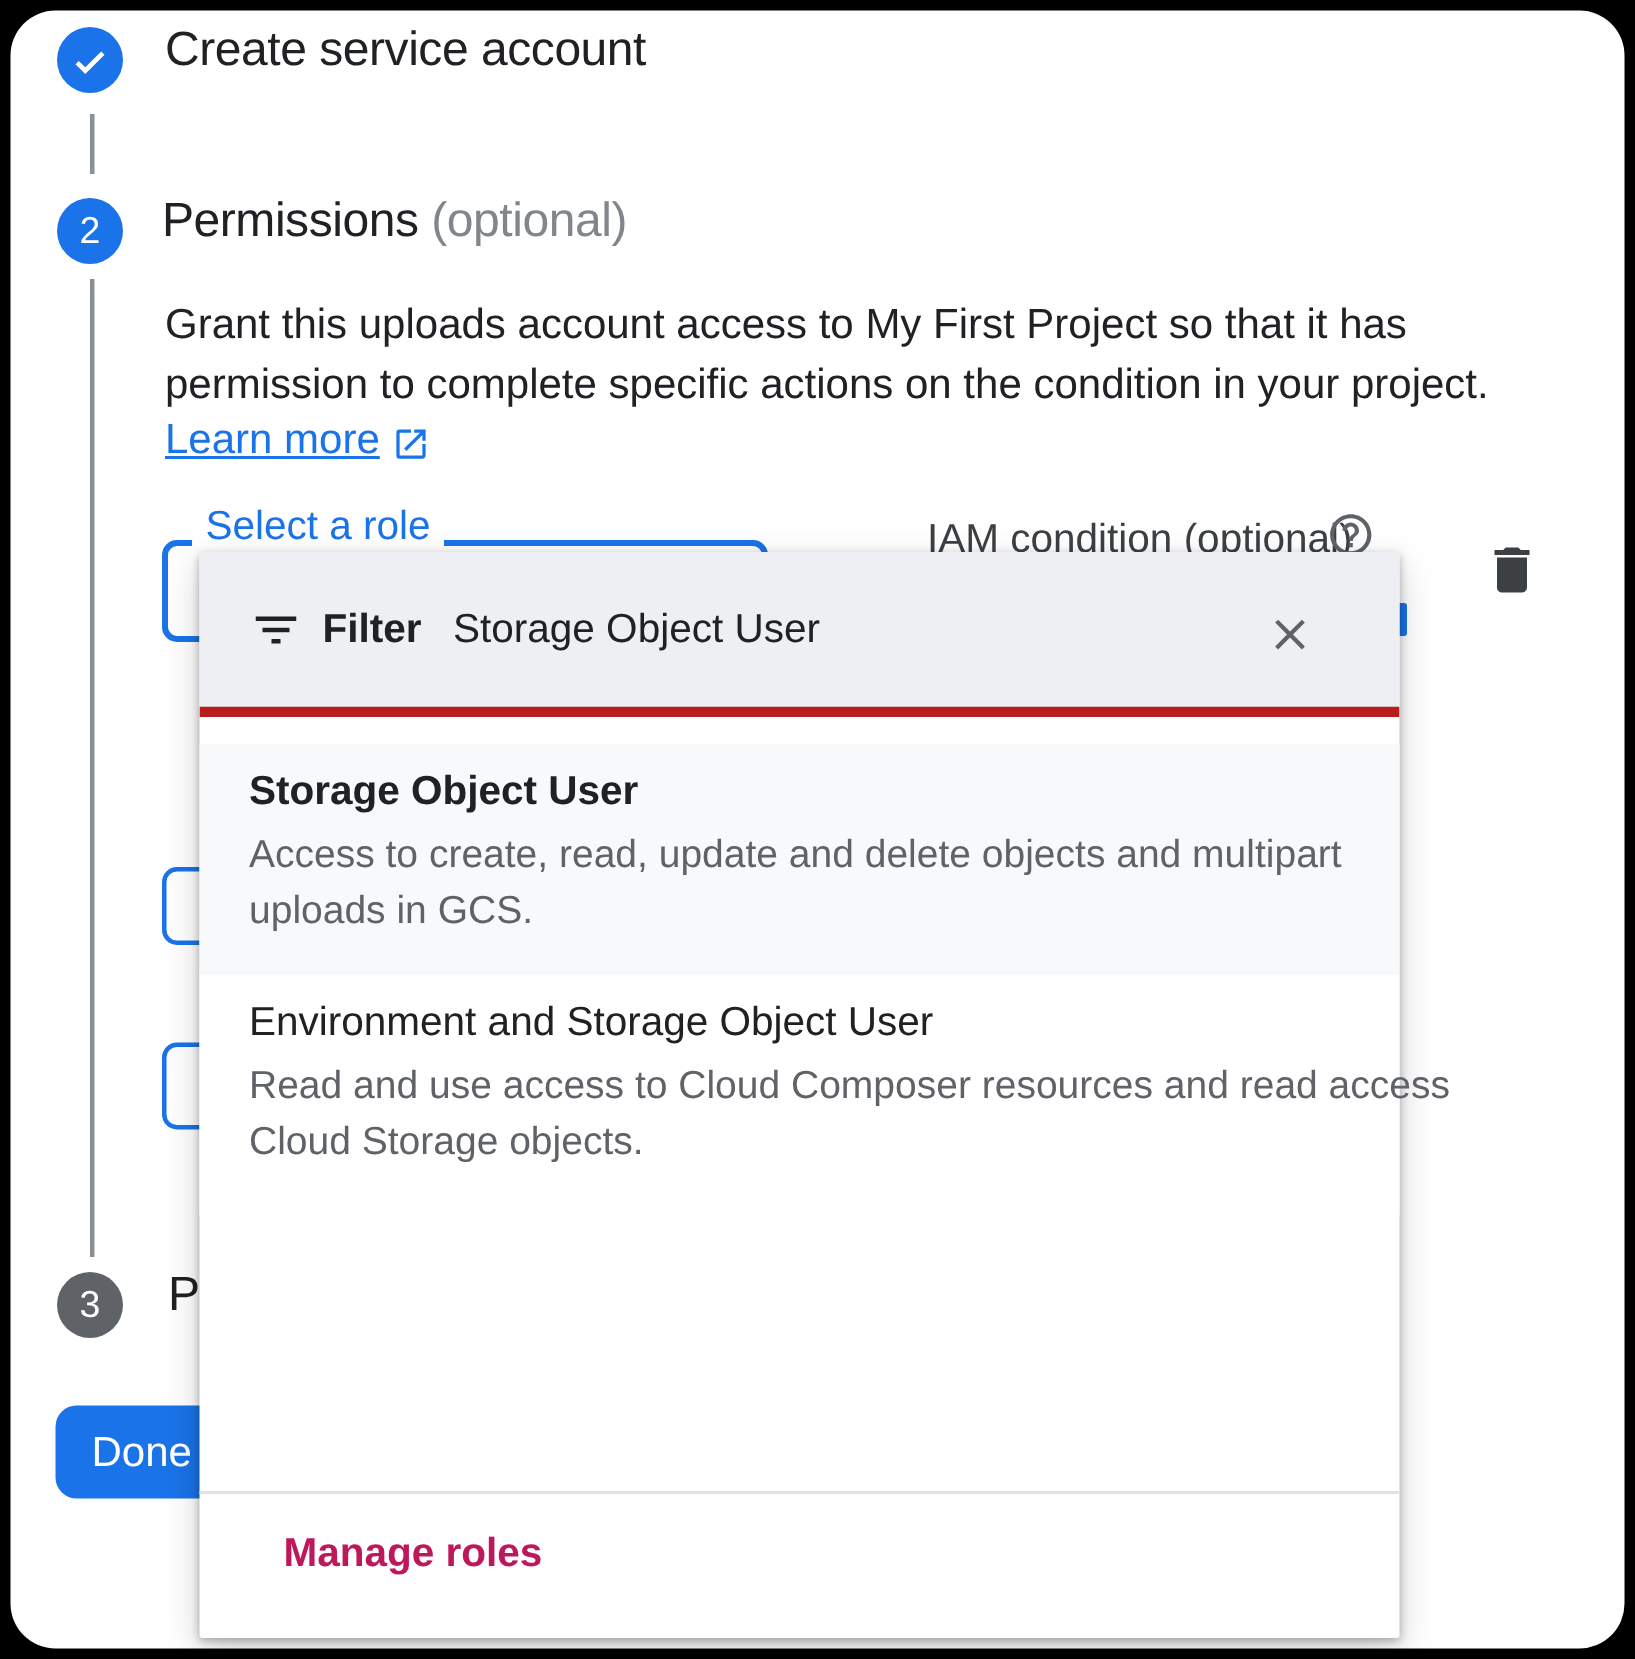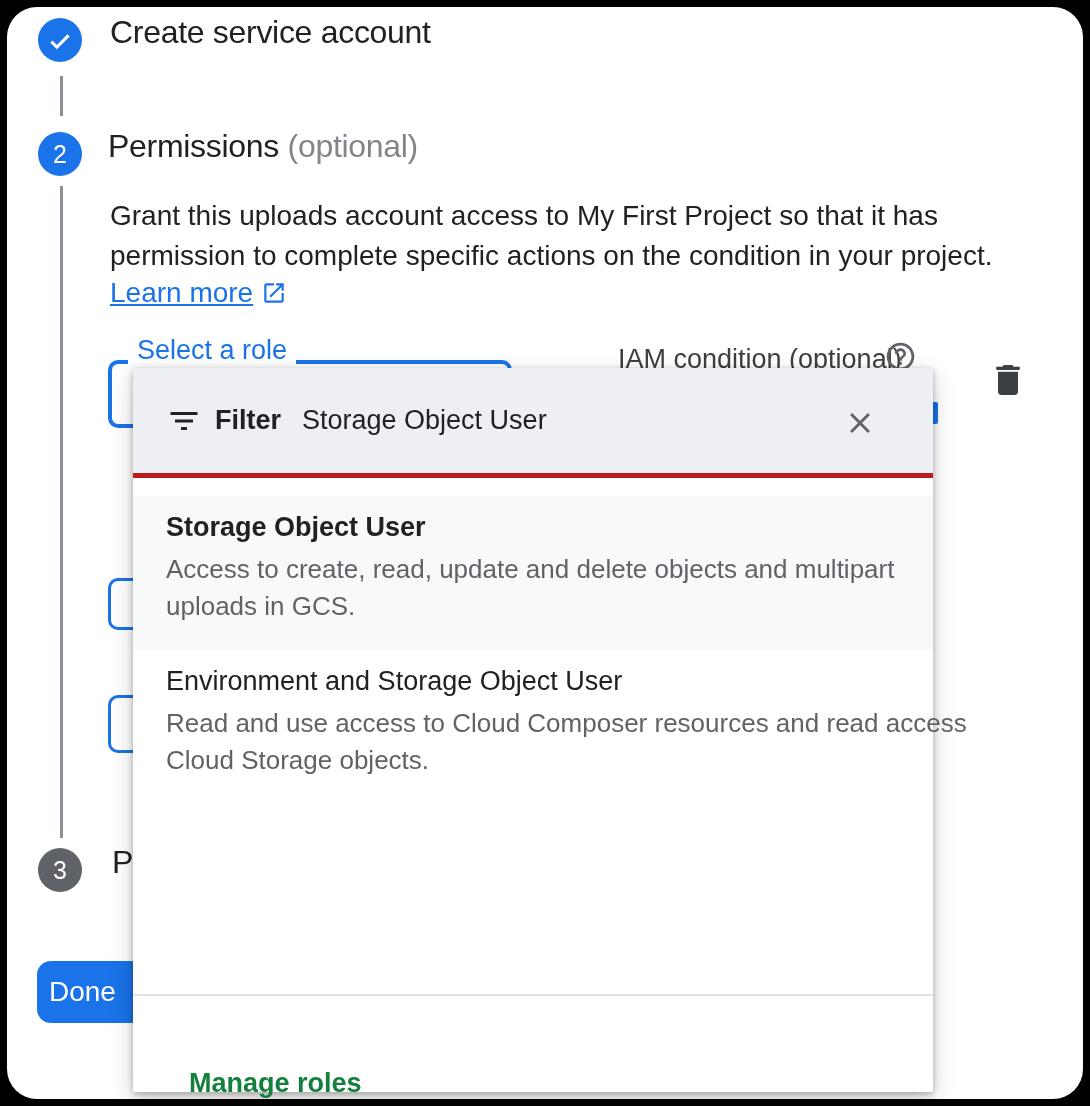--- a/index.html
+++ b/index.html
@@ -16,67 +16,67 @@
   .blue-bg { background:#1a73e8; }
   .gray-bg { background:#5f6368; }
   .vline { position:absolute; left:60px; width:3px; background:#8a8f94; z-index:1; }
 
   .h1 { position:absolute; font-size:32px; font-weight:400; color:#202124;
         letter-spacing:-0.3px; z-index:2; white-space:nowrap; }
   .h1 .optional { color:#80868b; }
 
   .para { position:absolute; left:110px; top:196px; font-size:28px; line-height:40px;
           color:#202124; z-index:2; white-space:nowrap; }
-  .learn-row { position:absolute; left:110px; top:277px; z-index:2; display:flex; align-items:center; }
+  .learn-row { position:absolute; left:110px; top:277px; z-index:2; display:flex; align-items:flex-end; }
   .link { color:#1a73e8; text-decoration:underline; font-size:28px; cursor:pointer; }
   .launch-ic { margin-left:8px; }
 
   
   .role-field { position:absolute; left:108px; top:360px; width:404px; height:68px;
                 border:4px solid #1a73e8; border-radius:10px; background:#fff; z-index:2; }
   .role-label { position:absolute; left:128px; top:336px; background:#fff;
                 padding:0 9px; font-size:27px; color:#1a73e8; z-index:3; line-height:28px; }
 
   .iam-label { position:absolute; left:618px; top:344px; font-size:27px; color:#3c4043; z-index:2; }
   .help-ic { position:absolute; left:884px; top:340px; z-index:2; }
   .trash-ic { position:absolute; left:988px; top:360px; z-index:2; cursor:pointer; }
   .blue-sliver { position:absolute; left:930px; top:402px; width:8px; height:22px;
                  background:#1a73e8; border-radius:2px; z-index:2; }
 
   .hidden-box { position:absolute; left:108px; width:72px; border:3.5px solid #1a73e8;
                 border-radius:10px; background:#fff; z-index:2; }
   .box-a { top:578px; height:52px; }
   .box-b { top:695px; height:58px; }
 
-  .done-btn { position:absolute; left:37px; top:961px; width:162px; height:62px;
+  .done-btn { position:absolute; left:37px; top:937px; width:162px; height:62px;
               background:#1a73e8; border:none; border-radius:14px; color:#fff;
-              font-size:28px; font-weight:500; text-align:left; padding-left:12px;
+              font-size:28px; font-weight:500; text-align:left; padding-left:24px;
               z-index:2; cursor:pointer; font-family:inherit; }
 
   
   .panel { position:absolute; left:133px; top:368px; width:800px; height:724px;
            background:#fff; z-index:10; border-radius:2px;
            box-shadow:0 2px 6px rgba(0,0,0,.28), 0 8px 24px rgba(0,0,0,.18); }
   .filter-bar { position:absolute; left:0; top:0; width:100%; height:110px;
-                background:#edeff2; border-bottom:5px solid #b91c1c;
+                background:#edeff2; border-bottom:7px solid #b91c1c;
                 border-radius:2px 2px 0 0; display:flex; align-items:center; padding-left:33px; }
   .filter-word { font-size:27px; font-weight:600; color:#202124; margin-left:13px; }
   .filter-value { font-size:27px; color:#202124; margin-left:21px; }
   .close-ic { position:absolute; right:56px; top:38px; cursor:pointer; }
 
   .role-item { position:absolute; left:0; width:100%; padding:16px 45px 0 33px; cursor:pointer; }
   .item-0 { top:128px; height:154px; background:#f8f9fa; }
   .item-1 { top:282px; height:160px; background:#fff; }
   .item-title { font-size:27px; color:#202124; margin-bottom:8px; }
   .item-0 .item-title { font-weight:600; }
   .item-desc { font-size:26px; color:#5f6368; line-height:37px; white-space:nowrap; }
 
   .divider { position:absolute; left:0; top:626px; width:100%; height:2px; background:#e0e2e6; }
   .manage-roles { position:absolute; left:56px; top:652px; font-size:27px; font-weight:600;
-                  color:#15803d; cursor:pointer;margin-top:48px; }
+                  color:#be185d; cursor:pointer; }
   svg { display:block; }
 </style>
 </head>
 <body>
 
 <div class="screen">
   <div class="card"></div>
 
   <div class="step-circle blue-bg" style="left:38px; top:18px;">
     <svg width="28" height="28" viewBox="0 0 24 24">

